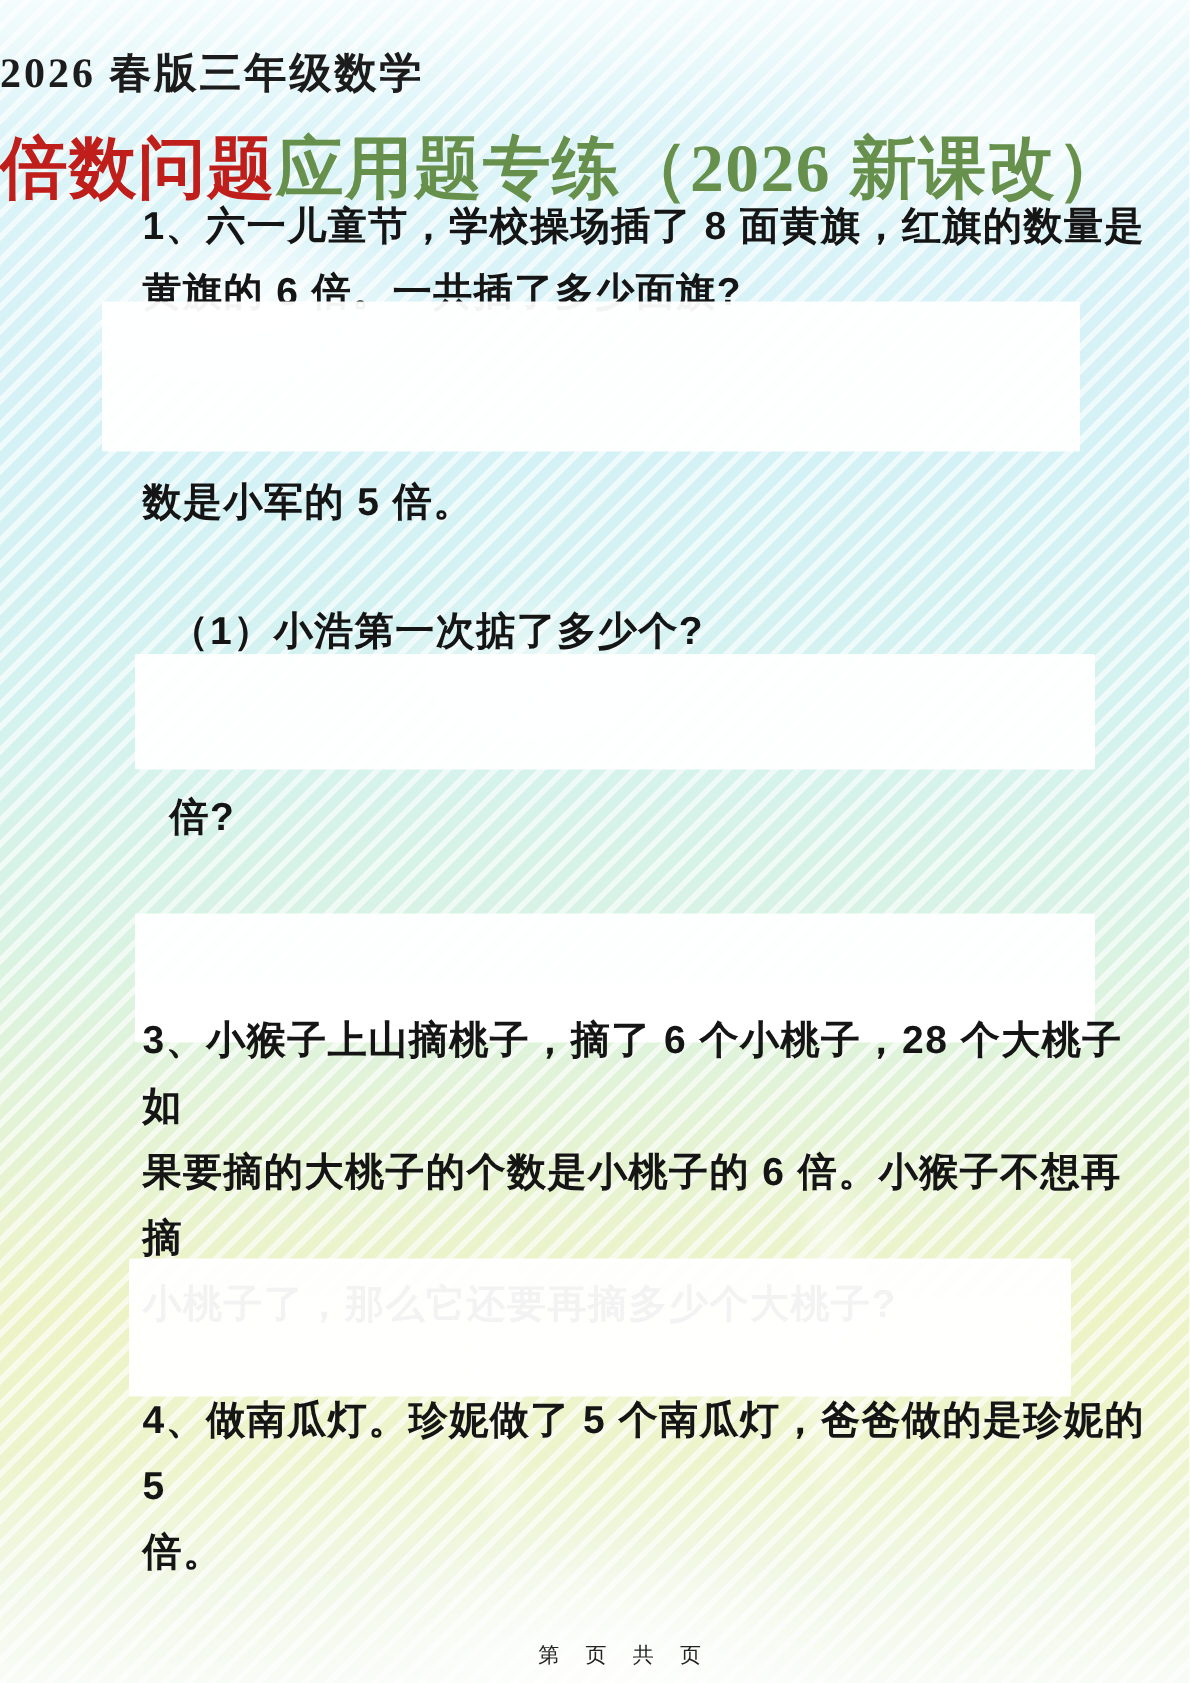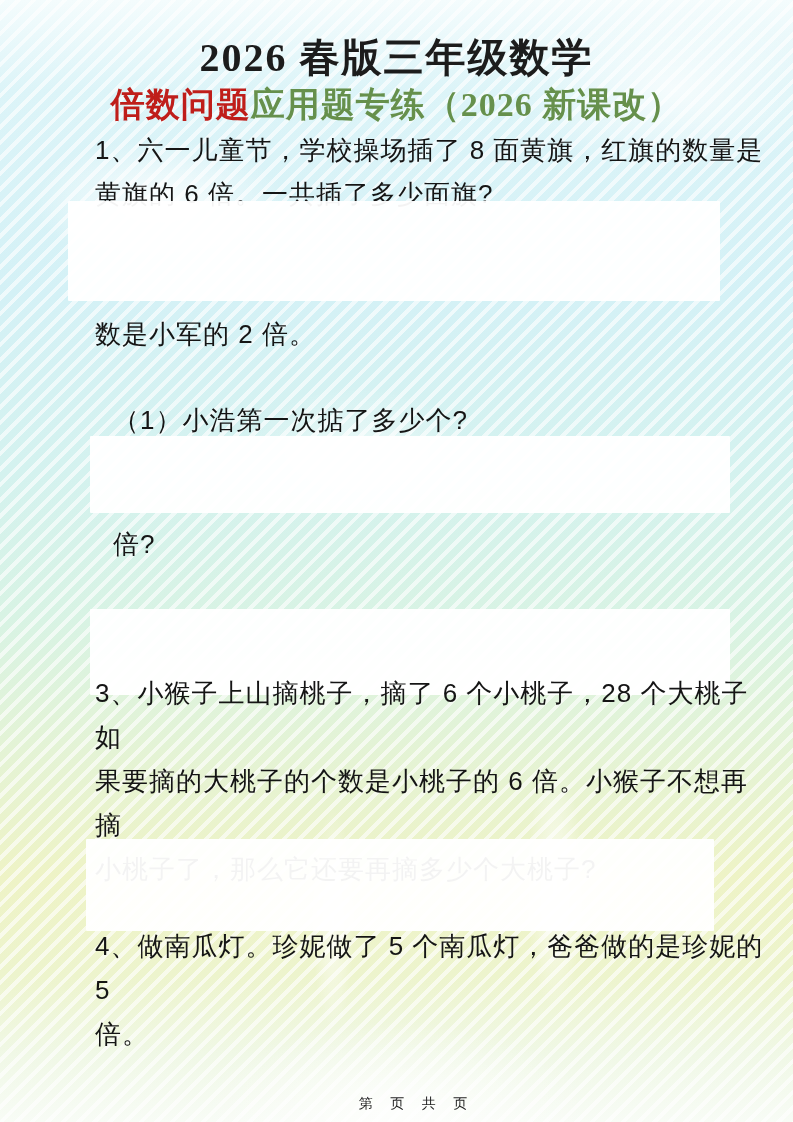--- a/index.html
+++ b/index.html
@@ -29,44 +29,44 @@
         #d4f2ef 42%,
         #d8f3e4 55%,
         #e4f3d5 67%,
         #eef3c6 78%,
         #edf4cd 87%,
         #f0f8e6 94%,
         #f8fcf6 100%);
   }
   .title {
     position: absolute; top: 30px; left: 0; width: 100%;
-    text-align: center;
+    text-align: left;
     font-family: "Liberation Serif", serif;
     font-weight: bold;
-    font-size: 40px;
+    font-size: 28px;
     letter-spacing: 2px;
     color: #1c1c1c;
   }
   .subtitle {
     position: absolute; top: 82px; left: 0; width: 100%;
-    text-align: center;
+    text-align: left;
     font-family: "Liberation Serif", serif;
     font-weight: bold;
-    font-size: 34px;
+    font-size: 45px;
     letter-spacing: 1px;
   }
   .subtitle .red   { color: #bf1e1a; }
   .subtitle .green { color: #66904c; }
   .ptext {
     position: absolute;
     left: 0; width: 793px;
     padding-left: 95px; padding-right: 24px;
     box-sizing: border-box;
     font-size: 26px;
-    font-weight: normal;
+    font-weight: bold;
     color: #151515;
     line-height: 44px;
     letter-spacing: 1px;
   }
   .ptext.sub { padding-left: 101px; margin-left: 12px; }
   .answer-box {
     position: absolute;
     background: rgba(255,255,255,0.95);
     border-radius: 1px;
   }
@@ -91,21 +91,21 @@
     <span class="red">倍数问题</span><span class="green">应用题专练（2026 新课改）</span>
   </div>
 
   <div class="ptext" style="top:128px;">
     <div>1、六一儿童节，学校操场插了 8 面黄旗，红旗的数量是</div>
     <div>黄旗的 6 倍。一共插了多少面旗?</div>
   </div>
   <div class="answer-box" style="top:201px; left:68px; width:652px; height:100px;"></div>
 
   <div class="ptext" style="top:312px;">
-    <div>数是小军的 2 倍。</div>
+    <div>数是小军的 5 倍。</div>
   </div>
   <div class="ptext sub" style="top:398px;">
     <div>（1）小浩第一次掂了多少个?</div>
   </div>
   <div class="answer-box" style="top:436px; left:90px; width:640px; height:77px;"></div>
   <div class="ptext sub" style="top:522px;">
     <div>倍?</div>
   </div>
   <div class="answer-box" style="top:609px; left:90px; width:640px; height:86px;"></div>
 

